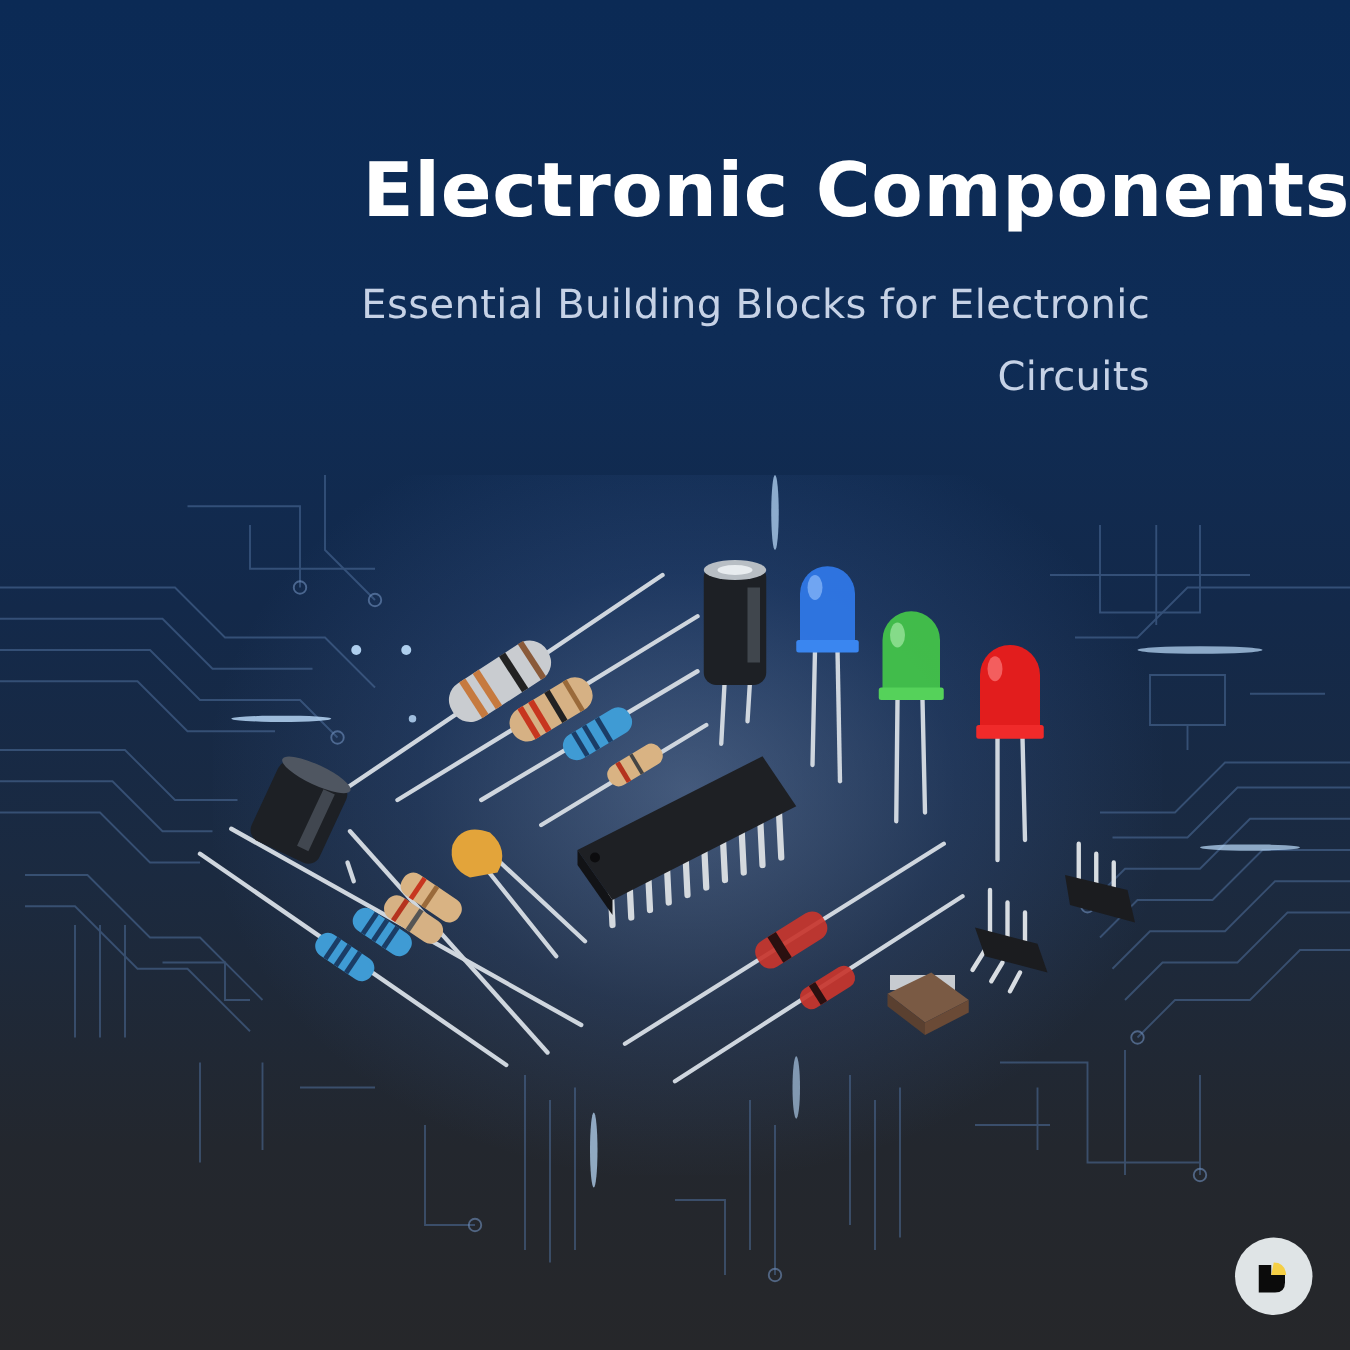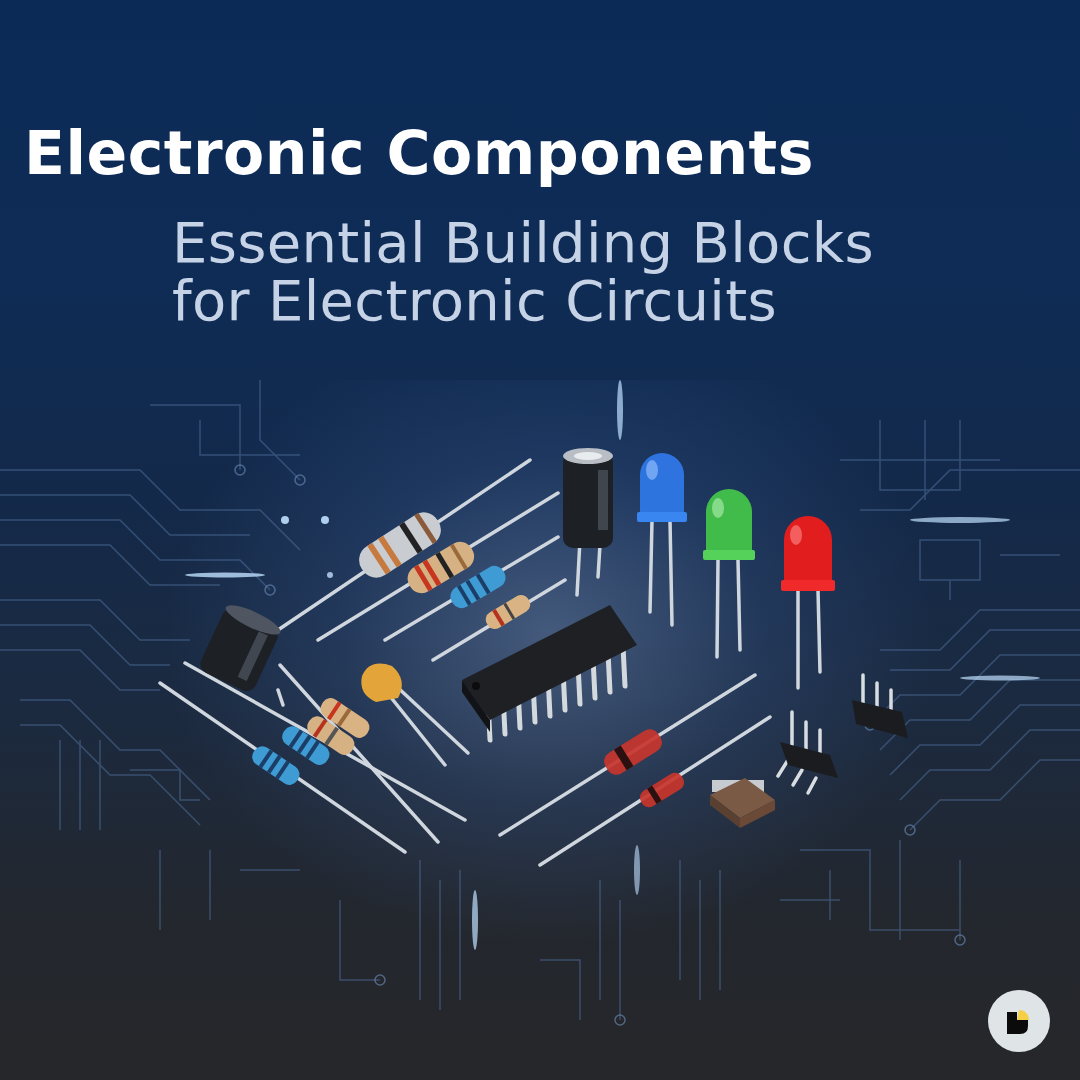--- a/index.html
+++ b/index.html
@@ -6,26 +6,26 @@
   body {
     width: 1080px; height: 1080px; overflow: hidden; position: relative;
     background: linear-gradient(180deg, #0b2a55 0%, #0e2c56 25%, #13294a 45%, #1b2a40 65%, #23272e 85%, #26272a 100%);
     font-family: "DejaVu Sans", "Liberation Sans", sans-serif;
   }
   .glow {
     position: absolute; left: 170px; top: 380px; width: 760px; height: 560px;
     background: radial-gradient(ellipse at 50% 45%, rgba(150,180,230,0.35) 0%, rgba(80,120,190,0.18) 40%, rgba(20,40,80,0) 72%);
     pointer-events: none;
   }
-  .title-block { position: absolute; left: 0; right: 0; top: 118px; text-align: left; padding-left: 24px; }
+  .title-block { position: absolute; left: 0; right: 0; top: 118px; text-align: right; }
   .title {
     color: #ffffff; font-weight: bold; font-size: 60px; letter-spacing: 0.5px; margin: 0;
   }
   .subtitle {
-    color: #c6d2e6; font-size: 56px; font-weight: normal; line-height: 58px;
+    color: #c6d2e6; font-size: 32px; font-weight: normal; line-height: 58px;
     margin: 26px auto 0; width: 760px; letter-spacing: 0.3px;
   }
   .circuit { position: absolute; left: 0; top: 360px; width: 1080px; height: 720px; }
   .components { position: absolute; left: 0; top: 0; width: 1080px; height: 1080px; }
   .badge {
     position: absolute; left: 988px; top: 990px; width: 62px; height: 62px; border-radius: 50%;
     background: #dfe4e6; display: flex; align-items: center; justify-content: center;
   }
 </style>
 </head>

